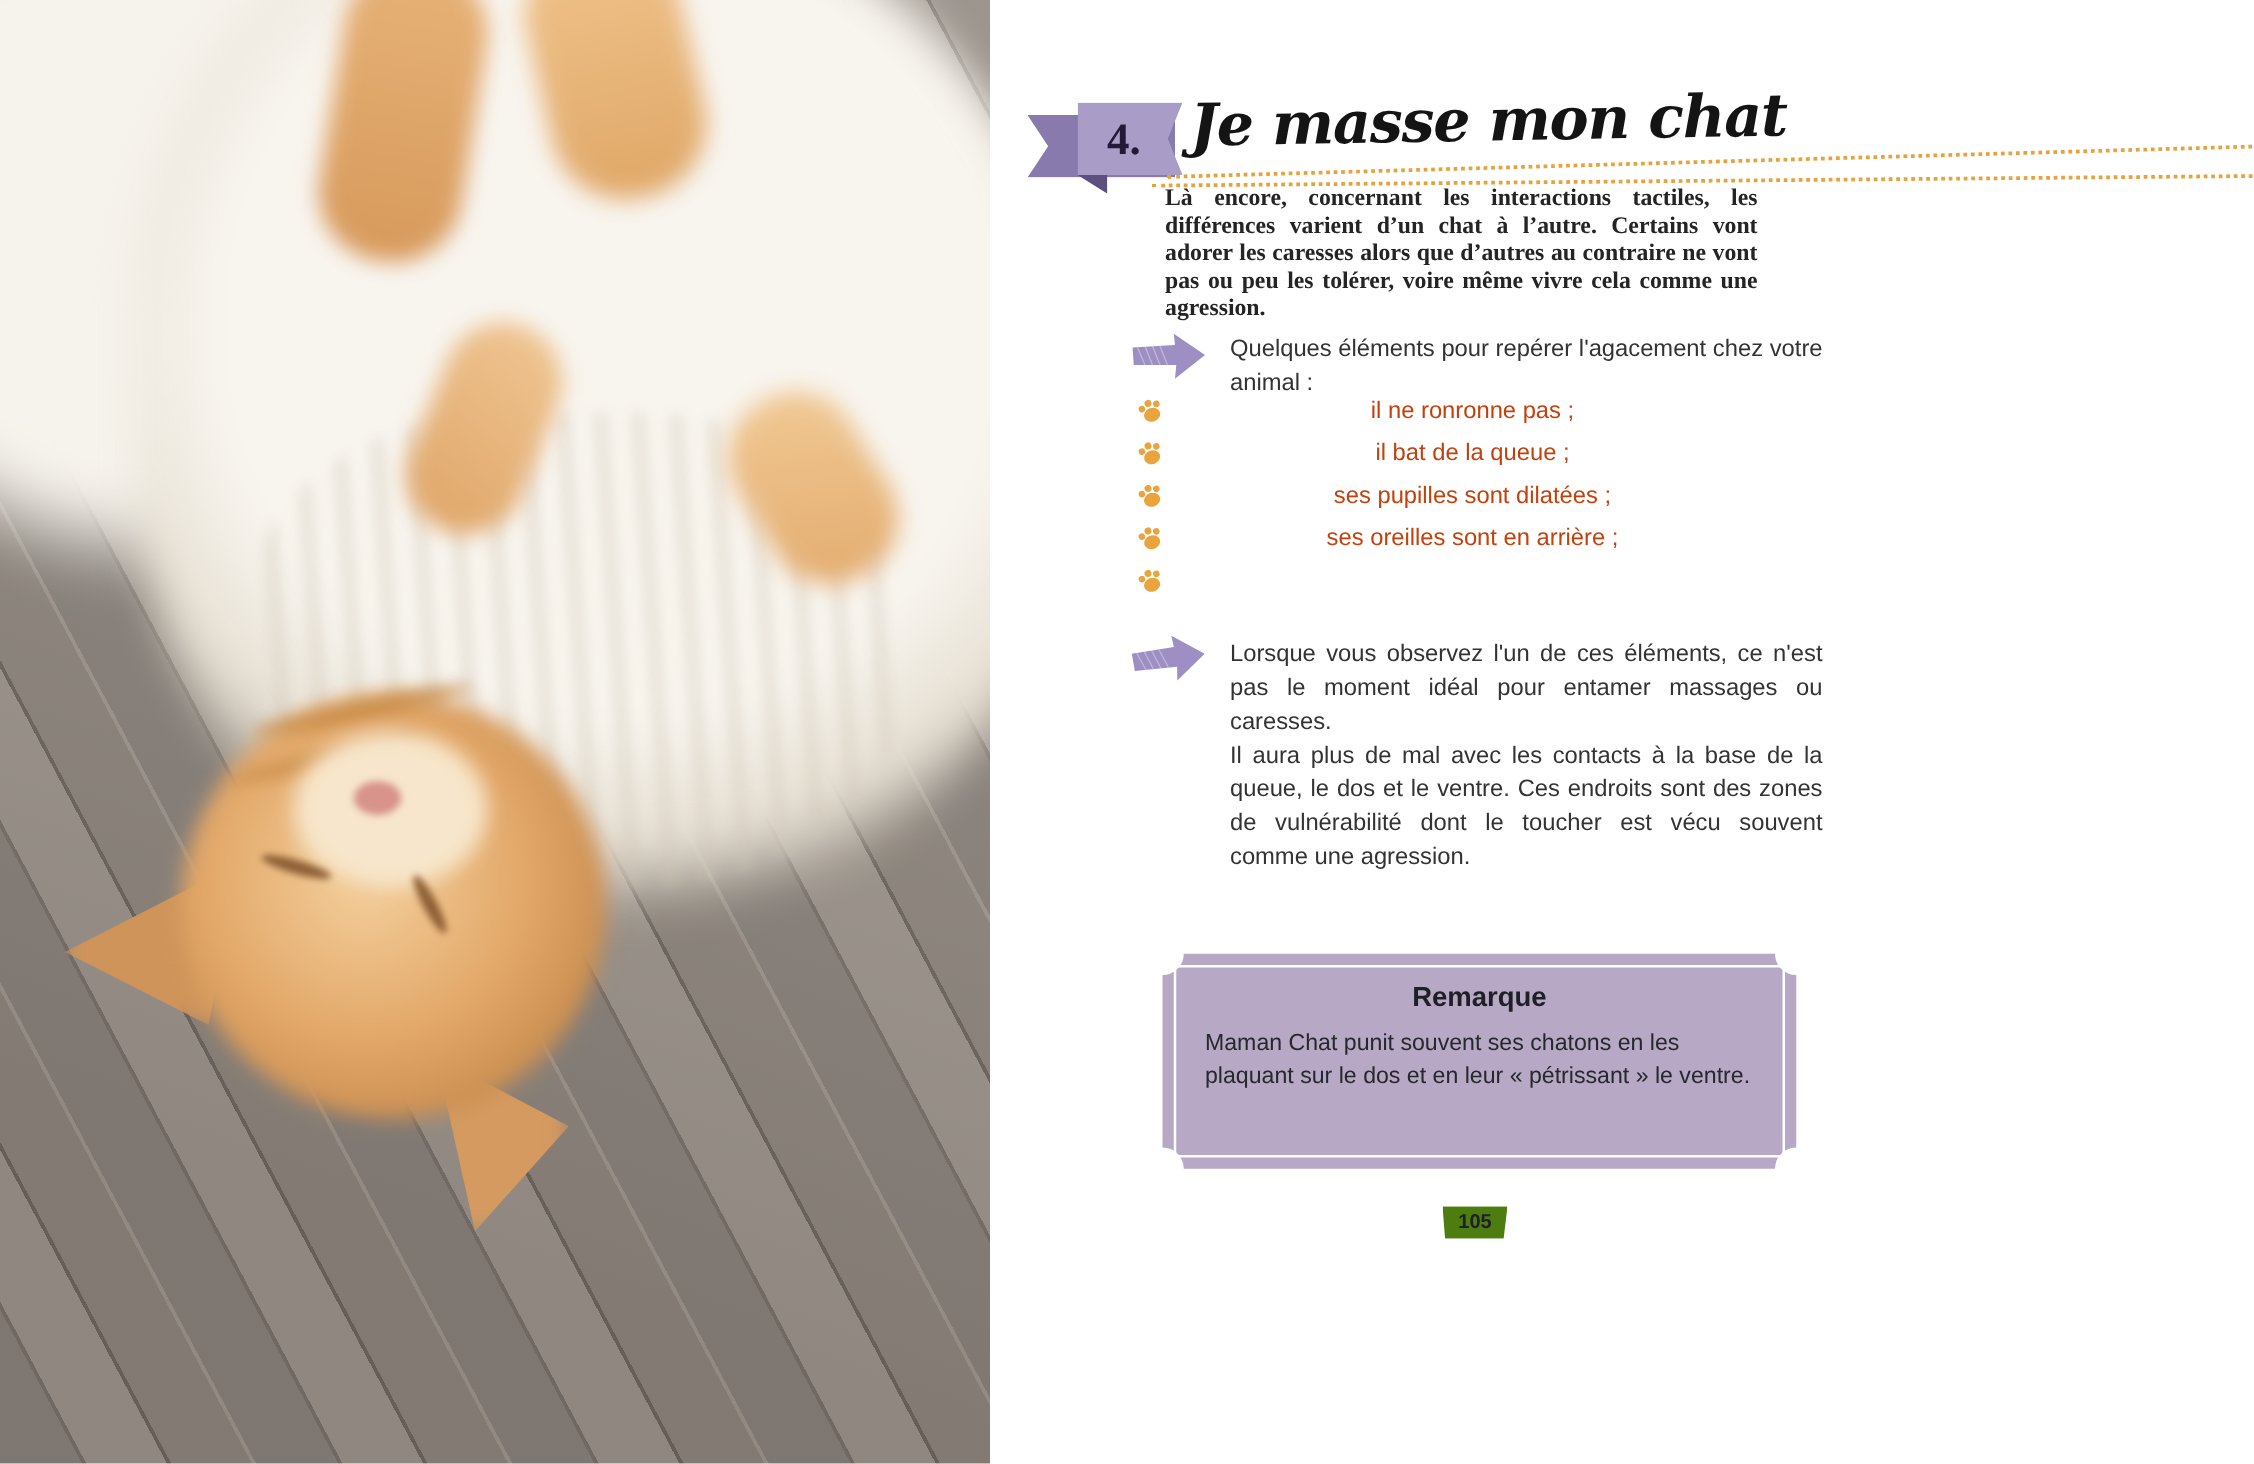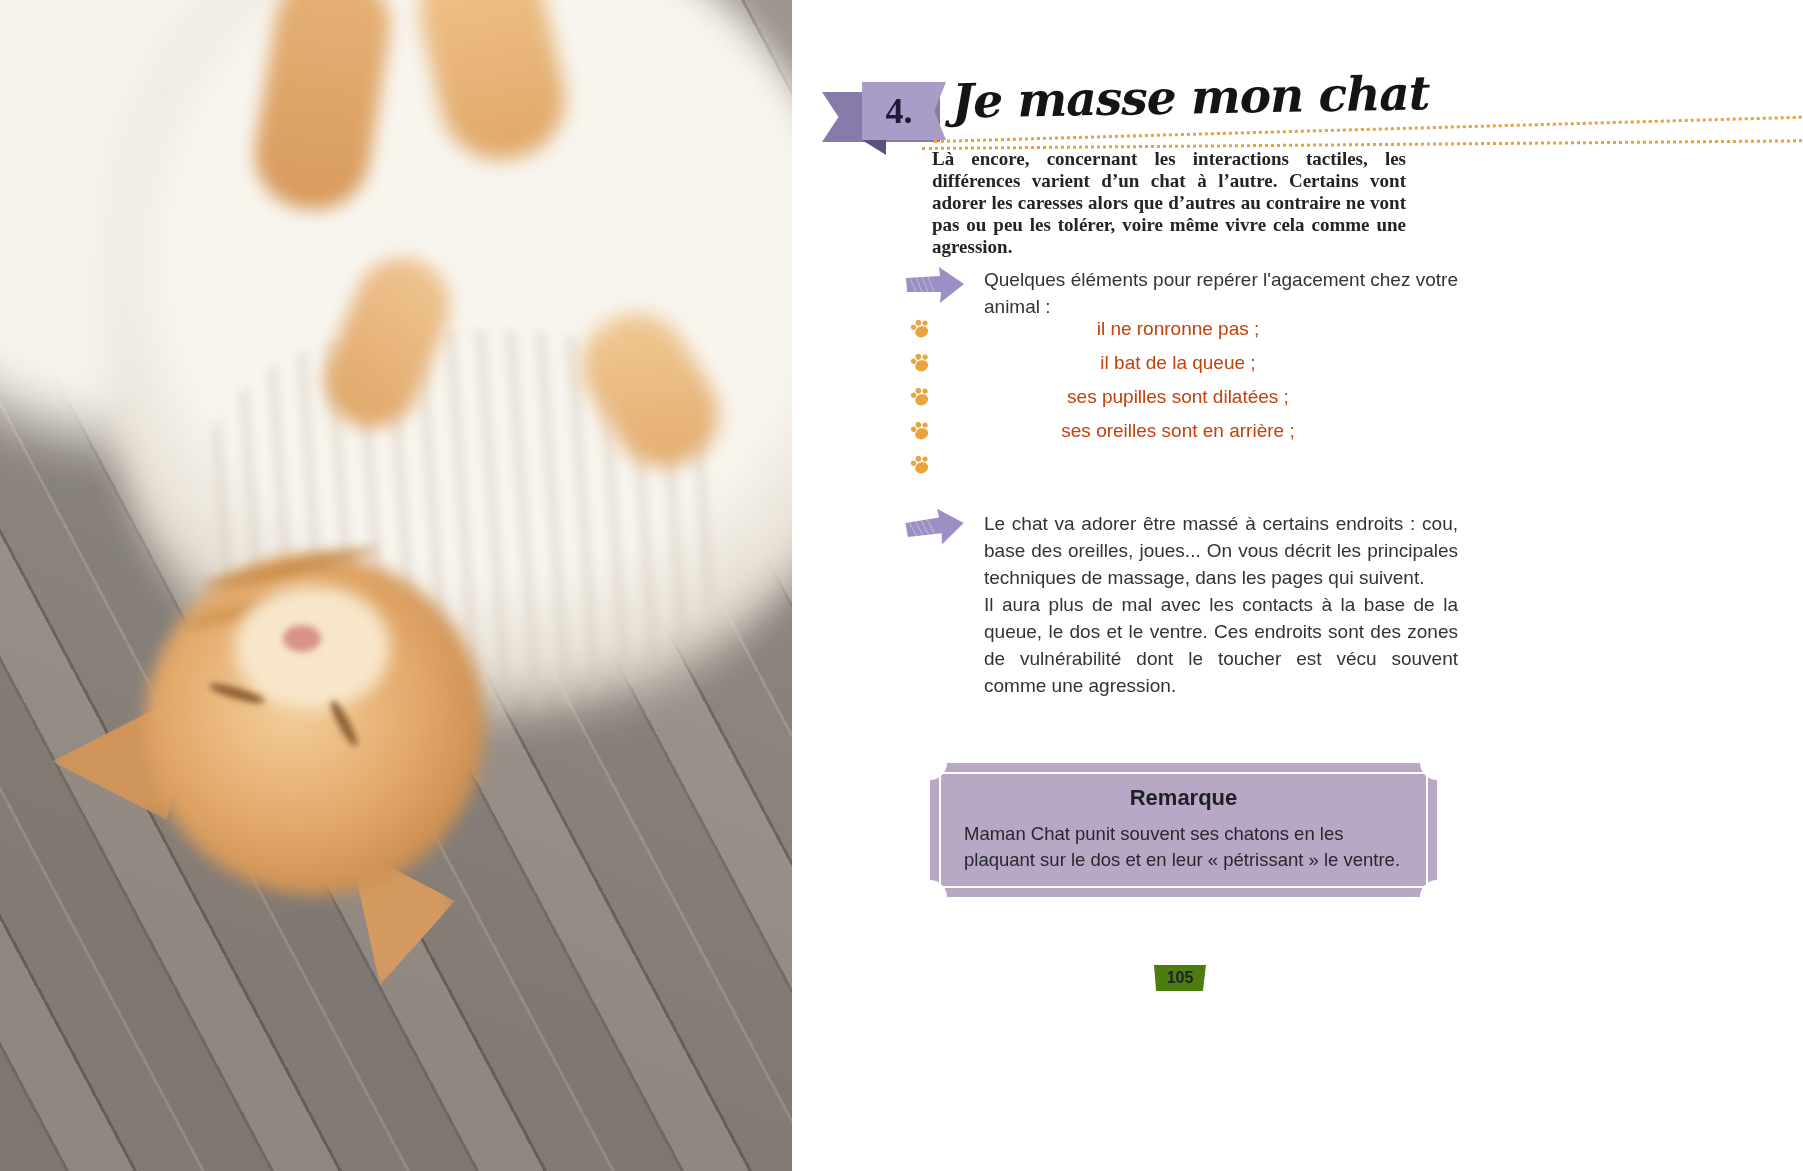--- a/index.html
+++ b/index.html
@@ -84,21 +84,21 @@
   .ptr2 { top:510px; }
   .ptr2 p + p { margin-top:0; }
 
   
   .paw-list { position:absolute; left:118px; top:316px; width:504px; }
   .paw-item { position:relative; padding-left:32px; margin-bottom:8px;
     font-size:19px; line-height:26px; text-align:center; color:#c2410c; }
   .paw-item .paw-ico { position:absolute; left:0; top:2px; width:21px; height:21px; }
 
   
-  .remark { position:absolute; left:138px; top:763px; width:507px; height:134px; background:#b7a8c5; }
+  .remark { position:absolute; left:138px; top:763px; width:507px; height:172px; background:#b7a8c5; }
   .remark .notch { position:absolute; width:34px; height:34px; border-radius:50%; background:#ffffff; }
   .n-tl { left:-17px; top:-17px; }  .n-tr { right:-17px; top:-17px; }
   .n-bl { left:-17px; bottom:-17px; } .n-br { right:-17px; bottom:-17px; }
   .remark-inner { position:absolute; left:9px; top:9px; right:9px; bottom:9px;
     border:2px solid #ffffff; border-radius:2px; }
   .remark-title { position:absolute; left:0; top:22px; width:100%; text-align:center;
     font-weight:bold; font-size:22px; color:#1f1f28; }
   .remark-text { position:absolute; left:34px; top:58px; width:440px;
     font-size:18.5px; line-height:26px; color:#27272e; }
 
@@ -216,21 +216,21 @@
     <svg class="pointer-arrow arrow2" viewBox="0 0 62 44">
       <polygon points="2,15 36,13 35,4 60,21 36,40 37,29 3,29" fill="#9d8fc4"></polygon>
       <g stroke="#ffffff" stroke-width="1" opacity="0.35">
         <line x1="6" y1="15" x2="12" y2="29"></line>
           <line x1="12" y1="14" x2="18" y2="29"></line>
         <line x1="18" y1="14" x2="24" y2="29"></line>
           <line x1="24" y1="14" x2="30" y2="29"></line>
       </g>
     </svg>
     <div class="pointer-text ptr2">
-      <p>Le chat va adorer être massé à certains endroits : cou, base des oreilles, joues... On vous décrit les principales techniques de massage, dans les pages qui suivent.</p>
+      <p>Lorsque vous observez l'un de ces éléments, ce n'est pas le moment idéal pour entamer massages ou caresses.</p>
       <p>Il aura plus de mal avec les contacts à la base de la queue, le dos et le ventre. Ces endroits sont des zones de vulnérabilité dont le toucher est vécu souvent comme une agression.</p>
     </div>
 
     <div class="remark">
       <div class="notch n-tl"></div>
       <div class="notch n-tr"></div>
       <div class="notch n-bl"></div>
       <div class="notch n-br"></div>
       <div class="remark-inner"></div>
       <div class="remark-title">Remarque</div>

